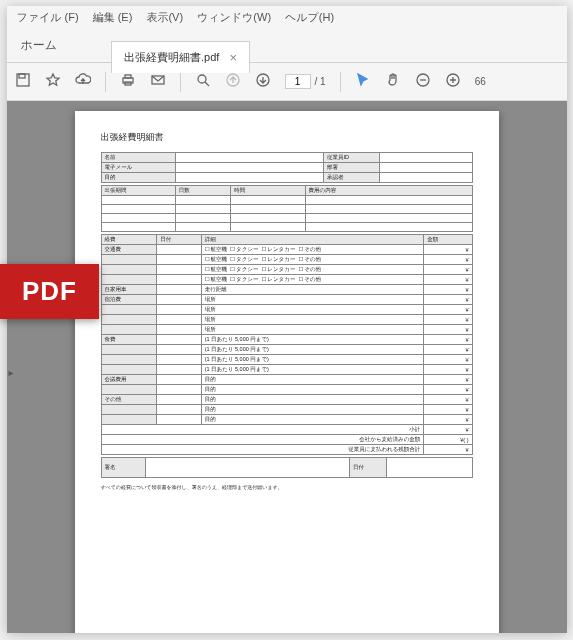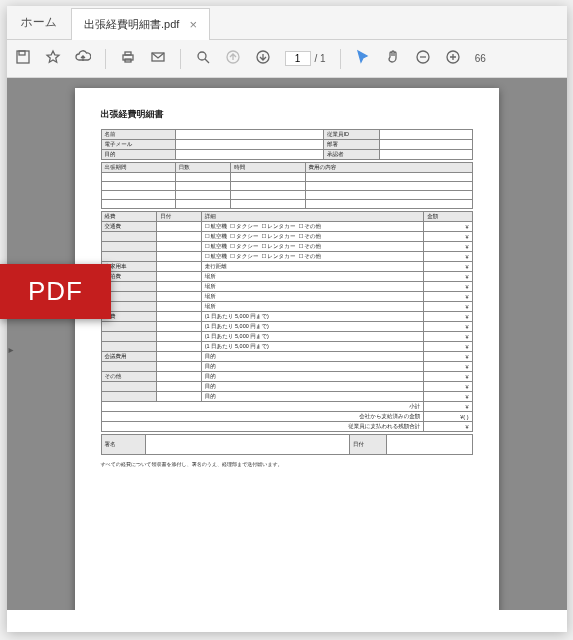--- a/index.html
+++ b/index.html
@@ -1,50 +1,57 @@
 <!DOCTYPE html>
 <html><head>
 <meta charset="utf-8">
 <style>
 * { margin: 0; padding: 0; box-sizing: border-box; }
 body { font-family: "Meiryo", "Hiragino Sans", sans-serif; background: #f0f0f0; width: 573px; height: 640px; overflow: hidden; position: relative; }
 .window { background: #fff; width: 560px; height: 626px; margin: 6px auto; box-shadow: 0 2px 12px rgba(0,0,0,0.25); position: relative; }
 .menubar { background: #f5f5f5; padding: 4px 10px; font-size: 11px; color: #555; display: flex; gap: 14px; }
 .menubar span { cursor: default; }
-.tabbar { background: #f5f5f5; display: flex; align-items: flex-end; height: 34px; border-bottom: 1px solid #d0d0d0; }
+.tabbar { background: #f5f5f5; display: flex; align-items: flex-end; height: 34px; border-bottom: 1px solid #d0d0d0; gap: 40px; }
 .tabbar .hometab { padding: 8px 14px; font-size: 12px; color: #555; }
-.tabbar .doctab { background: #fff; border-top: 1px solid #d0d0d0; border-left: 1px solid #d0d0d0; border-right: 1px solid #d0d0d0; padding: 8px 12px; font-size: 11px; color: #333; display: flex; align-items: center; gap: 10px; position: relative; top: 1px; }
+.tabbar .doctab { background: #fff; border-top: 1px solid #d0d0d0; border-left: 1px solid #d0d0d0; border-right: 1px solid #d0d0d0; padding: 8px 12px; font-size: 11px; color: #333; display: flex; align-items: center; gap: 10px; position: relative; top: 11px; }
 .tabbar .doctab .close { color: #888; font-size: 13px; }
 .toolbar { background: #f5f5f5; display: flex; align-items: center; padding: 6px 8px; gap: 14px; border-bottom: 1px solid #d8d8d8; height: 38px; }
 .toolbar svg { width: 16px; height: 16px; stroke: #666; fill: none; stroke-width: 1.3; }
 .toolbar .sep { width: 1px; height: 20px; background: #d0d0d0; }
 .toolbar .page { font-size: 10px; color: #555; display: flex; align-items: center; gap: 4px; }
 .toolbar .page input { width: 26px; text-align: center; font-size: 10px; border: 1px solid #ccc; padding: 1px; }
 .toolbar .arrow-sel svg { stroke: #4a90e2; fill: #4a90e2; }
 .viewer { background: #8a8a8a; height: 532px; display: flex; justify-content: center; position: relative; padding-top: 10px; overflow: hidden; }
 .viewer .ruler-toggle { position: absolute; left: 2px; top: 50%; width: 8px; height: 16px; color: #555; font-size: 10px; }
 .page-sheet { background: #fff; width: 424px; height: 556px; box-shadow: 0 2px 8px rgba(0,0,0,0.4); padding: 20px 26px; font-size: 6px; color: #222; }
-.doc-title { font-size: 9px; font-weight: bold; margin-bottom: 8px; }
+.doc-title { font-size: 9px; font-weight: normal; margin-bottom: 8px; }
 table.form { width: 100%; border-collapse: collapse; margin-bottom: 2px; }
 table.form td, table.form th { border: 0.5px solid #888; padding: 1px 3px; height: 9px; font-weight: normal; font-size: 5.5px; text-align: left; vertical-align: middle; background: #fff; }
 table.form th { background: #e8e8e8; }
 table.form .tall td, table.form .tall th { height: 20px; }
 table.form td.rt { text-align: right; }
 .chk { display: inline-block; margin-right: 3px; }
 .chk::before { content: "☐"; margin-right: 1px; }
 .footnote { font-size: 5px; margin-top: 6px; }
-.pdf-badge { position: absolute; left: 0; top: 264px; background: #c41e1e; color: #fff; font-weight: normal; font-size: 26px; padding: 12px 28px; box-shadow: 0 2px 8px rgba(0,0,0,0.4); letter-spacing: 1px; z-index: 10; }
+.pdf-badge { position: absolute; left: 0; top: 264px; background: #c41e1e; color: #fff; font-weight: bold; font-size: 26px; padding: 12px 22px; box-shadow: 0 2px 8px rgba(0,0,0,0.4); letter-spacing: 1px; z-index: 10; }
 </style>
 </head>
 <body>
 
 <div class="pdf-badge">PDF</div>
 
 <div class="window">
 
+  <div class="menubar">
+    <span>ファイル (F)</span>
+    <span>編集 (E)</span>
+    <span>表示(V)</span>
+    <span>ウィンドウ(W)</span>
+    <span>ヘルプ(H)</span>
+  </div>
 
   <div class="tabbar">
     <div class="hometab">ホーム</div>
     <div class="doctab">
       <span>出張経費明細書.pdf</span>
       <span class="close">×</span>
     </div>
   </div>
 
   <div class="toolbar">

